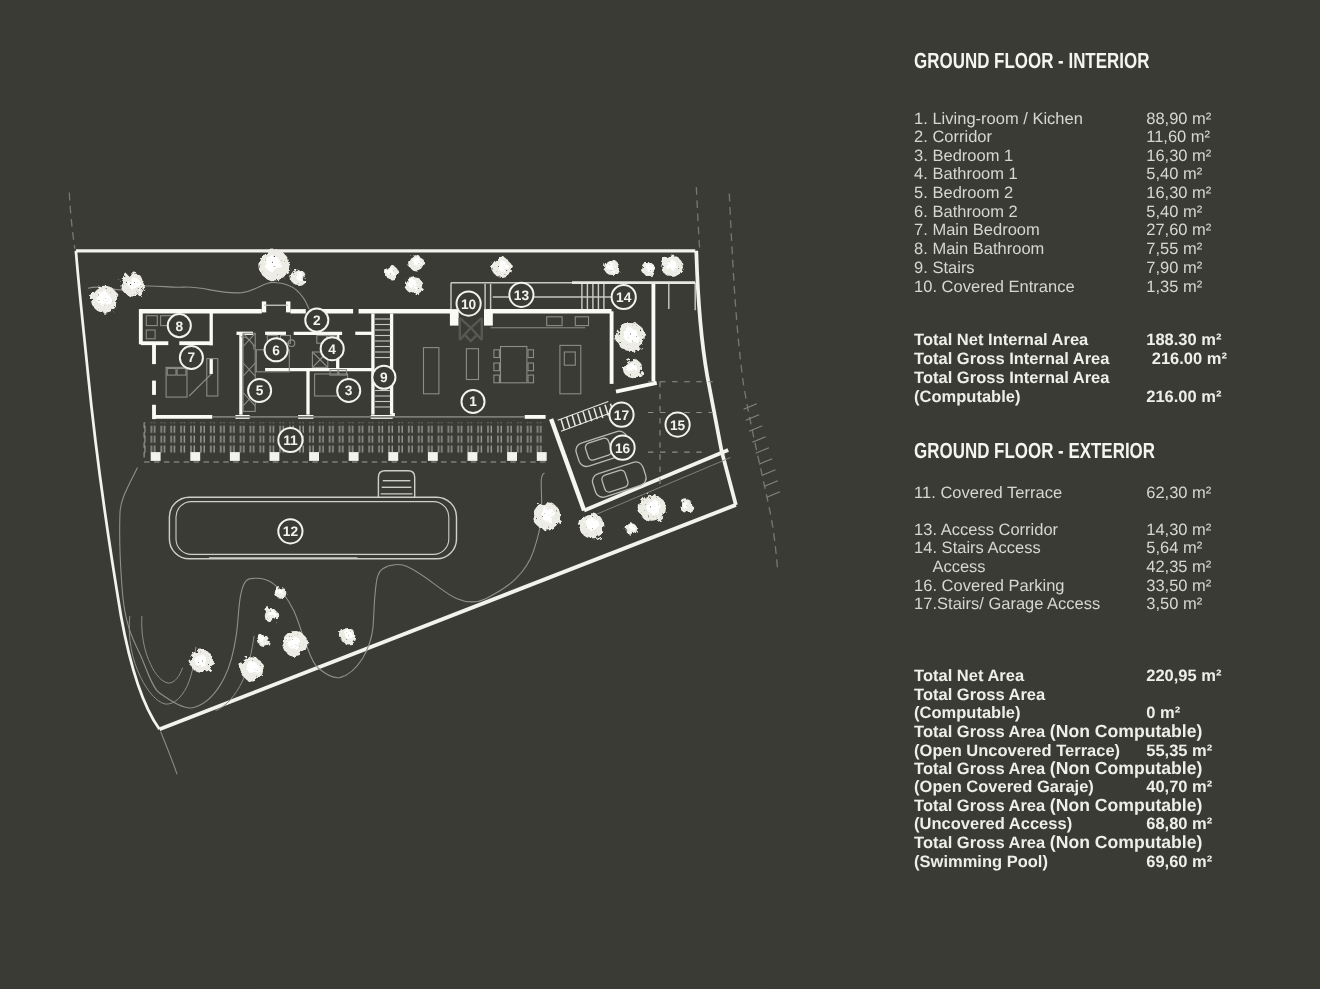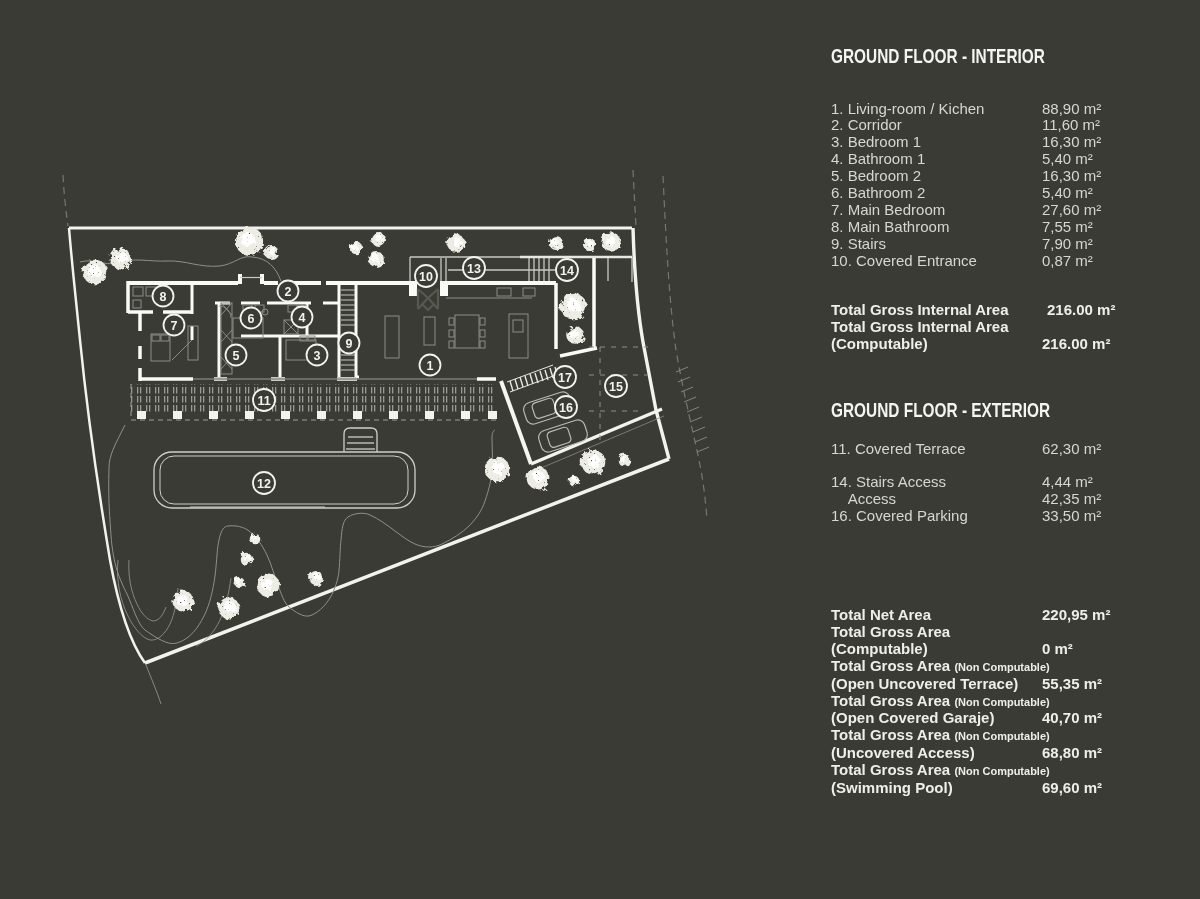--- a/index.html
+++ b/index.html
@@ -4,21 +4,21 @@
 <style>
   html,body{margin:0;padding:0;}
   body{width:1200px;height:899px;background:#3b3b36;overflow:hidden;position:relative;
        font-family:"Liberation Sans", sans-serif;}
   #plan{position:absolute;left:0;top:0;}
   .txt{position:absolute;color:#d6d6d2;font-size:15px;line-height:16.9px;white-space:nowrap;}
   .hdr{position:absolute;color:#f4f4f1;font-weight:bold;font-size:20px;letter-spacing:0px;white-space:nowrap;transform:scale(0.77,1);transform-origin:0 0;}
   .bold{font-weight:bold;color:#eeeeea;}
   .row{position:relative;}
   .val{position:absolute;left:211px;top:0;}
-  .small{font-size:11px;text-align:center;}
+  .small{font-size:16px;text-align:center;}
 </style>
 </head>
 <body>
 <svg id="plan" width="820" height="899" viewBox="0 0 820 899" fill="none">
 
   <g stroke="#f2f2ee" stroke-width="3">
     <path d="M69,228 H632"></path>
     <path d="M69,228 C72,265 76,300 80,340 C86,400 95,470 110,560 C120,615 132,645 145,663" stroke-width="2.5"></path>
     <path d="M145,663 L669,459" stroke-width="3.5"></path>
     <path d="M146,665 C152,680 157,692 161,704" stroke="#8a8a84" stroke-width="1"></path>
@@ -366,37 +366,40 @@
 <div class="txt" style="left:831px;top:100.5px;width:300px;">
   <div class="row">1. Living-room / Kichen<span class="val">88,90 m²</span></div>
   <div class="row">2. Corridor<span class="val">11,60 m²</span></div>
   <div class="row">3. Bedroom 1<span class="val">16,30 m²</span></div>
   <div class="row">4. Bathroom 1<span class="val">5,40 m²</span></div>
   <div class="row">5. Bedroom 2<span class="val">16,30 m²</span></div>
   <div class="row">6. Bathroom 2<span class="val">5,40 m²</span></div>
   <div class="row">7. Main Bedroom<span class="val">27,60 m²</span></div>
   <div class="row">8. Main Bathroom<span class="val">7,55 m²</span></div>
   <div class="row">9. Stairs<span class="val">7,90 m²</span></div>
-  <div class="row">10. Covered Entrance<span class="val">0,87 m²</span></div>
+  <div class="row">10. Covered Entrance<span class="val">1,35 m²</span></div>
 </div>
 
 <div class="txt bold" style="left:831px;top:302px;width:310px;">
+  <div class="row">Total Net Internal Area<span class="val">188.30 m²</span></div>
   <div class="row">Total Gross Internal  Area<span class="val" style="left:216px;">216.00 m²</span></div>
   <div class="row">Total Gross Internal Area</div>
   <div class="row">(Computable)<span class="val">216.00 m²</span></div>
 </div>
 
 <div class="hdr" style="left:831px;top:399px;">GROUND FLOOR - EXTERIOR</div>
 
 <div class="txt" style="left:831px;top:440.5px;width:300px;">
   <div class="row">11. Covered Terrace<span class="val">62,30 m²</span></div>
   <div class="row">&nbsp;</div>
-  <div class="row">14. Stairs Access<span class="val">4,44 m²</span></div>
+  <div class="row">13. Access Corridor<span class="val">14,30 m²</span></div>
+  <div class="row">14. Stairs Access<span class="val">5,64 m²</span></div>
   <div class="row">&nbsp;&nbsp;&nbsp;&nbsp;Access<span class="val">42,35 m²</span></div>
   <div class="row">16. Covered Parking<span class="val">33,50 m²</span></div>
+  <div class="row">17.Stairs/ Garage Access<span class="val">3,50 m²</span></div>
 </div>
 
 <div class="txt bold" style="left:831px;top:607px;width:320px;">
   <div class="row">Total Net Area<span class="val">220,95 m²</span></div>
   <div class="row">Total Gross Area</div>
   <div class="row">(Computable)<span class="val">0 m²</span></div>
   <div class="row">Total Gross Area <span class="small">(Non Computable)</span></div>
   <div class="row">(Open Uncovered Terrace)<span class="val">55,35 m²</span></div>
   <div class="row">Total Gross Area <span class="small">(Non Computable)</span></div>
   <div class="row">(Open Covered Garaje)<span class="val">40,70 m²</span></div>

